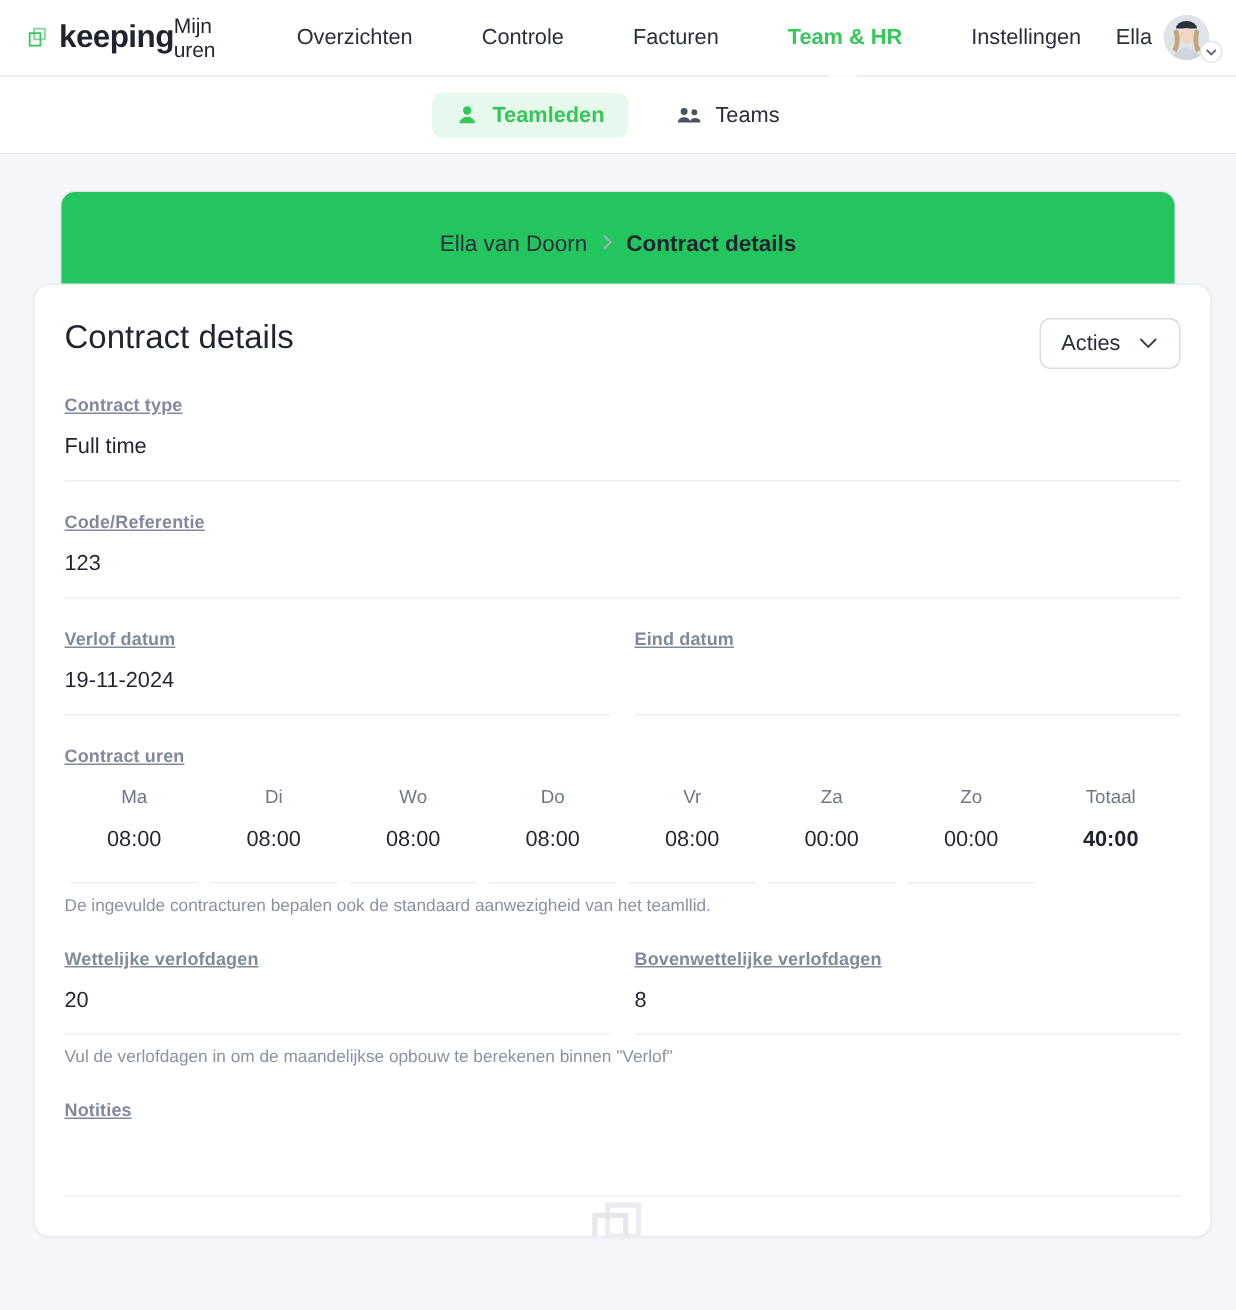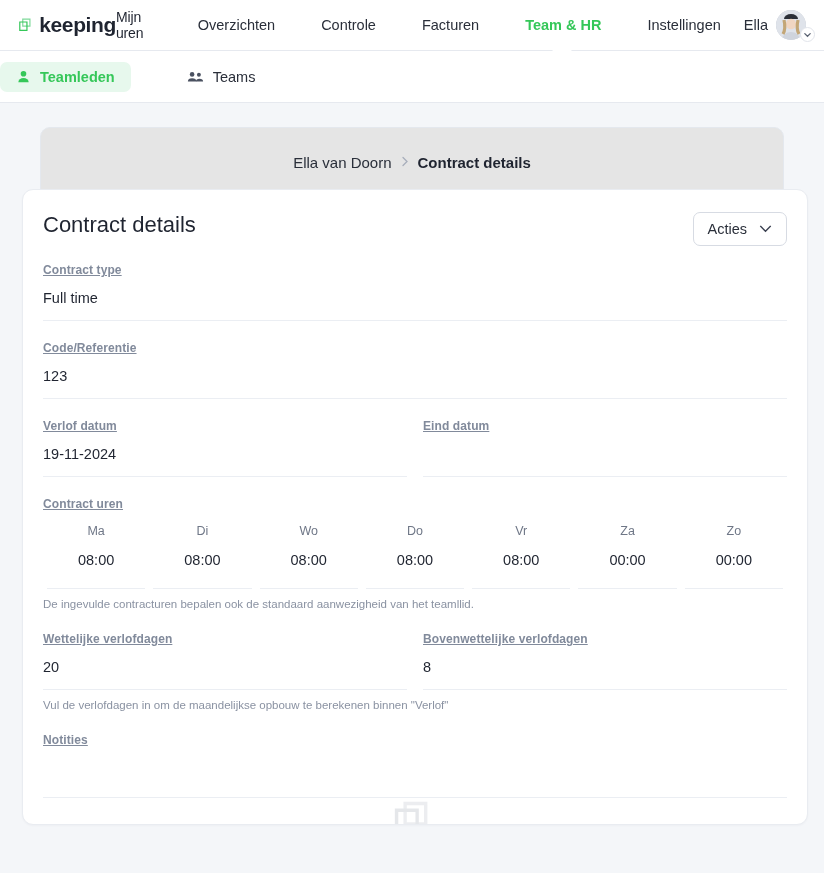--- a/index.html
+++ b/index.html
@@ -62,33 +62,33 @@
     width: 0; height: 0;
     border-left: 10px solid transparent;
     border-right: 10px solid transparent;
     border-bottom: 9px solid #e6e9ef;
     z-index: -1;
   }
 
   
   .subbar {
     height: 52px; background: #ffffff; border-bottom: 1px solid #e6e9ef;
-    display: flex; align-items: center; gap: 40px;
+    display: flex; align-items: center; justify-content: center; gap: 16px;
   }
   .subtab {
     display: flex; align-items: center; gap: 9px;
     padding: 7px 16px; border-radius: 7px; cursor: pointer;
     font-size: 14.5px; color: #2a2f3a;
   }
   .subtab.active { background: #e7f8ed; color: #35c759; font-weight: bold; }
 
   
   .content { position: relative; padding: 24px 40px 0 40px; }
   .outer-card {
-    background: #e5e5e5;
+    background: #22c55e;
     border: 1px solid #e4e8ee;
     border-radius: 10px;
     padding: 26px 0 0 0;
     min-height: 120px;
   }
   .breadcrumb {
     display: flex; align-items: center; justify-content: center; gap: 9px;
     font-size: 15px; color: #2a2f3a; padding-bottom: 26px;
   }
   .crumb-link { color: #2a2f3a; cursor: pointer; }
@@ -289,20 +289,24 @@
           <div class="hval">08:00</div>
         </div>
         <div class="hcol">
           <div class="hday">Za</div>
           <div class="hval">00:00</div>
         </div>
         <div class="hcol">
           <div class="hday">Zo</div>
           <div class="hval">00:00</div>
         </div>
+        <div class="hcol total">
+          <div class="hday">Totaal</div>
+          <div class="hval">40:00</div>
+        </div>
       </div>
       <div class="helper">De ingevulde contracturen bepalen ook de standaard aanwezigheid van het teamllid.</div>
     </div>
 
     <div class="row-2">
       <div class="col">
         <div class="col-inner">
           <div class="field-label">Wettelijke verlofdagen</div>
           <div class="field-value">20</div>
         </div>

